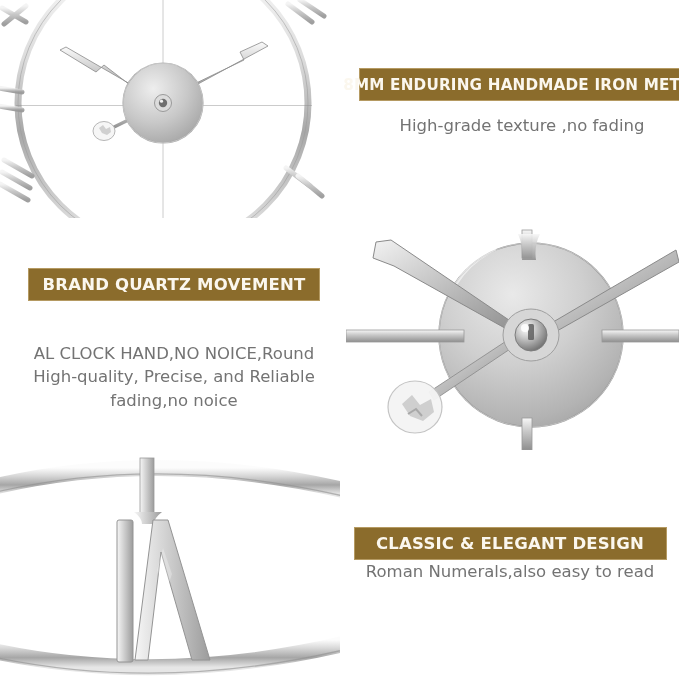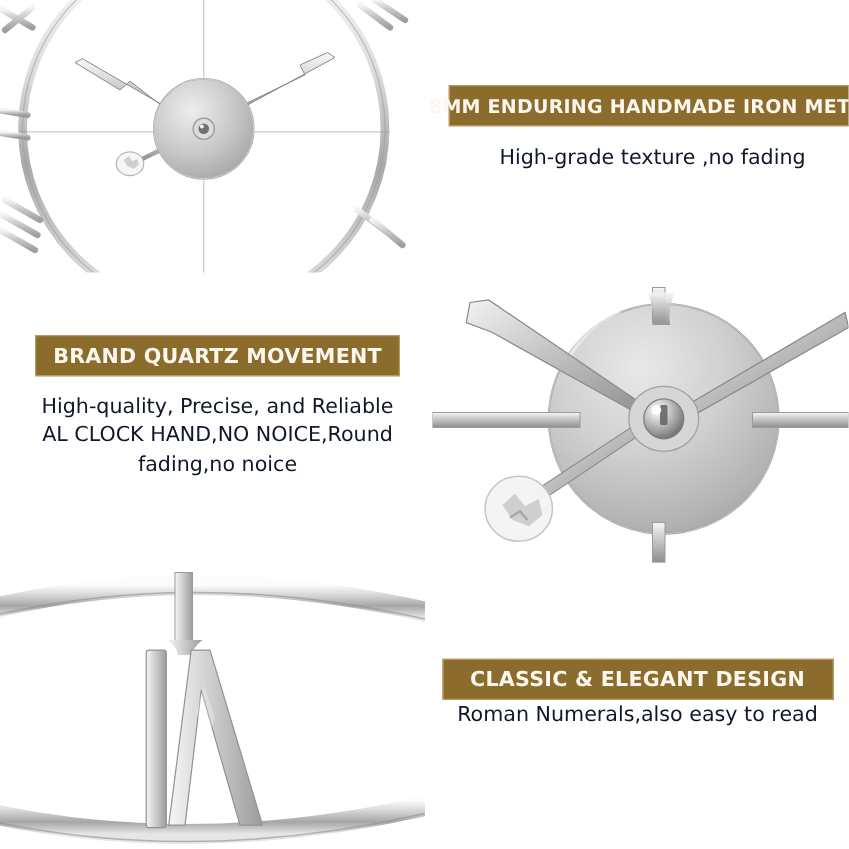--- a/index.html
+++ b/index.html
@@ -32,21 +32,21 @@
     font-weight: bold;
     letter-spacing: 0.2px;
     text-align: center;
     white-space: nowrap;
     box-sizing: border-box;
     display: flex;
     align-items: center;
     justify-content: center;
   }
   .subtitle {
-    color: #0f172a;
+    color: #737373;
     text-align: center;
     white-space: nowrap;
     line-height: 1.42;
   }
 
   
   #feature-iron {
     left: 352px;
     top: 68px;
     width: 340px;
@@ -61,20 +61,21 @@
     font-size: 16.5px;
     margin-top: 13px;
     width: 300px;
   }
 
   
   #feature-quartz {
     left: 24px;
     top: 268px;
     width: 300px;
+    gap: 29px;
   }
   #feature-quartz .banner {
     width: 292px;
     height: 33px;
     font-size: 16.5px;
   }
   #feature-quartz .subtitle {
     font-size: 16.5px;
     margin-top: 12px;
     width: 300px;
@@ -212,22 +213,22 @@
   </div>
 
   <div class="feature" id="feature-iron">
     <div class="banner">8MM ENDURING HANDMADE IRON METAL</div>
     <div class="subtitle">High-grade texture ,no fading</div>
   </div>
 
   <div class="feature" id="feature-quartz">
     <div class="banner">BRAND QUARTZ MOVEMENT</div>
     <div class="subtitle">
+      <div>AL CLOCK HAND,NO NOICE,Round</div>
       <div>High-quality, Precise, and Reliable</div>
-      <div>AL CLOCK HAND,NO NOICE,Round</div>
       <div>fading,no noice</div>
     </div>
   </div>
 
   <div class="photo" id="photo-hub">
     <svg width="333" height="228" viewBox="0 0 333 228">
       <defs>
         <radialGradient id="hubGrad2" cx="40%" cy="28%" r="85%">
           <stop offset="0%" stop-color="#e9e9e9"></stop>
           <stop offset="45%" stop-color="#cfcfcf"></stop>

